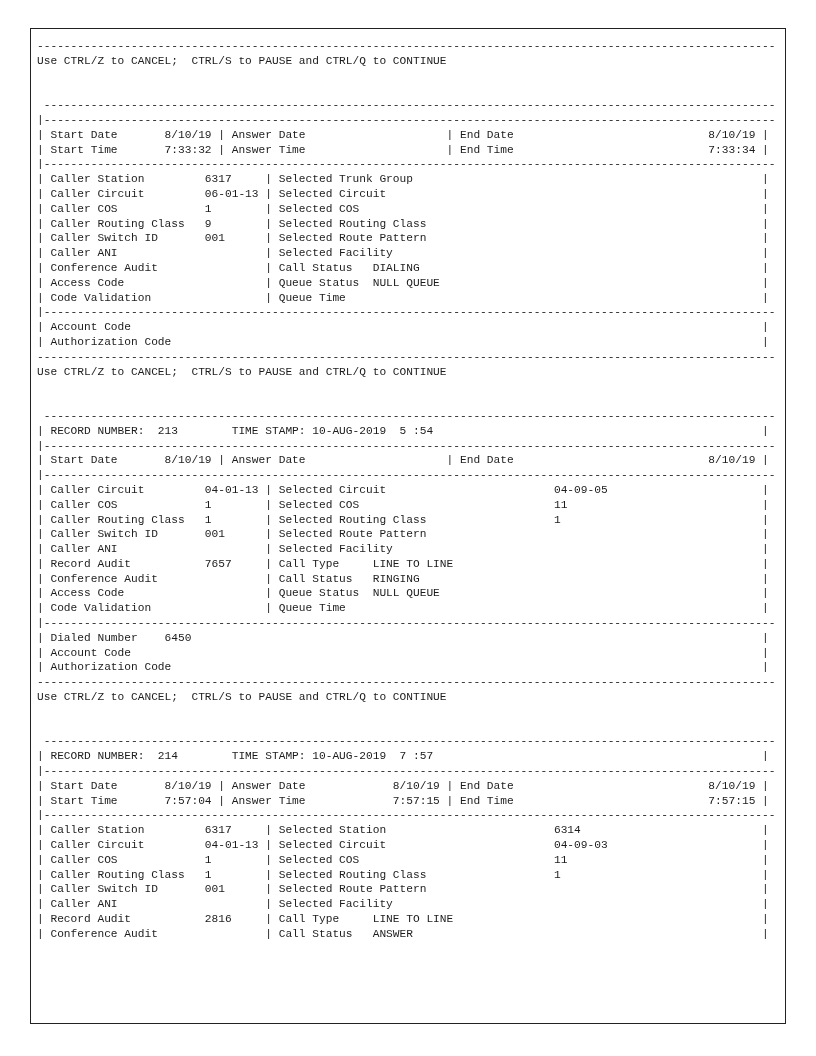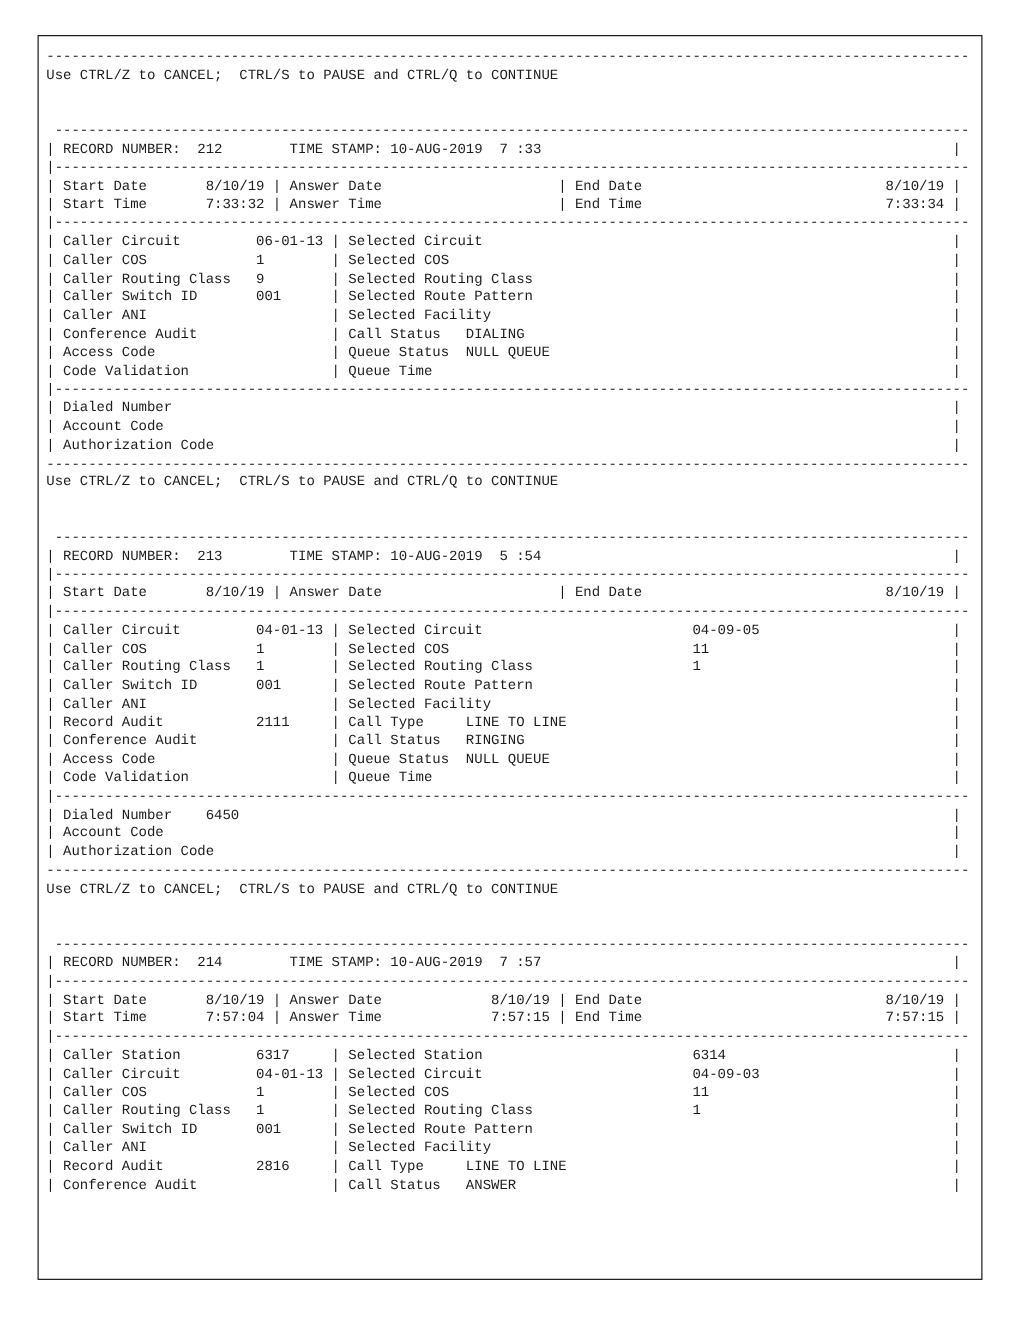--- a/index.html
+++ b/index.html
@@ -31,54 +31,53 @@
 <body>
 
 <div class="page-border">
   <div id="terminal">
       <div class="record-section">
         <div class="line">--------------------------------------------------------------------------------------------------------------</div>
         <div class="line">Use CTRL/Z to CANCEL;  CTRL/S to PAUSE and CTRL/Q to CONTINUE</div>
         <div class="line"> </div>
         <div class="line"> </div>
         <div class="line"> -------------------------------------------------------------------------------------------------------------</div>
-        <div class="line">| RECORD NUMBER:  212        TIME STAMP: 10-AUG-2019  7 :33                                                 |</div>
         <div class="line">|-------------------------------------------------------------------------------------------------------------</div>
         <div class="line">| Start Date       8/10/19 | Answer Date                     | End Date                             8/10/19 |</div>
         <div class="line">| Start Time       7:33:32 | Answer Time                     | End Time                             7:33:34 |</div>
         <div class="line">|-------------------------------------------------------------------------------------------------------------</div>
+        <div class="line">| Caller Station         6317     | Selected Trunk Group                                                    |</div>
         <div class="line">| Caller Circuit         06-01-13 | Selected Circuit                                                        |</div>
         <div class="line">| Caller COS             1        | Selected COS                                                            |</div>
         <div class="line">| Caller Routing Class   9        | Selected Routing Class                                                  |</div>
         <div class="line">| Caller Switch ID       001      | Selected Route Pattern                                                  |</div>
         <div class="line">| Caller ANI                      | Selected Facility                                                       |</div>
         <div class="line">| Conference Audit                | Call Status   DIALING                                                   |</div>
         <div class="line">| Access Code                     | Queue Status  NULL QUEUE                                                |</div>
         <div class="line">| Code Validation                 | Queue Time                                                              |</div>
         <div class="line">|-------------------------------------------------------------------------------------------------------------</div>
-        <div class="line">| Dialed Number                                                                                             |</div>
         <div class="line">| Account Code                                                                                              |</div>
         <div class="line">| Authorization Code                                                                                        |</div>
       </div>
       <div class="record-section">
         <div class="line">--------------------------------------------------------------------------------------------------------------</div>
         <div class="line">Use CTRL/Z to CANCEL;  CTRL/S to PAUSE and CTRL/Q to CONTINUE</div>
         <div class="line"> </div>
         <div class="line"> </div>
         <div class="line"> -------------------------------------------------------------------------------------------------------------</div>
         <div class="line">| RECORD NUMBER:  213        TIME STAMP: 10-AUG-2019  5 :54                                                 |</div>
         <div class="line">|-------------------------------------------------------------------------------------------------------------</div>
         <div class="line">| Start Date       8/10/19 | Answer Date                     | End Date                             8/10/19 |</div>
         <div class="line">|-------------------------------------------------------------------------------------------------------------</div>
         <div class="line">| Caller Circuit         04-01-13 | Selected Circuit                         04-09-05                       |</div>
         <div class="line">| Caller COS             1        | Selected COS                             11                             |</div>
         <div class="line">| Caller Routing Class   1        | Selected Routing Class                   1                              |</div>
         <div class="line">| Caller Switch ID       001      | Selected Route Pattern                                                  |</div>
         <div class="line">| Caller ANI                      | Selected Facility                                                       |</div>
-        <div class="line">| Record Audit           2111     | Call Type     LINE TO LINE                                              |</div>
+        <div class="line">| Record Audit           7657     | Call Type     LINE TO LINE                                              |</div>
         <div class="line">| Conference Audit                | Call Status   RINGING                                                   |</div>
         <div class="line">| Access Code                     | Queue Status  NULL QUEUE                                                |</div>
         <div class="line">| Code Validation                 | Queue Time                                                              |</div>
         <div class="line">|-------------------------------------------------------------------------------------------------------------</div>
         <div class="line">| Dialed Number    6450                                                                                     |</div>
         <div class="line">| Account Code                                                                                              |</div>
         <div class="line">| Authorization Code                                                                                        |</div>
       </div>
       <div class="record-section">
         <div class="line">--------------------------------------------------------------------------------------------------------------</div>

